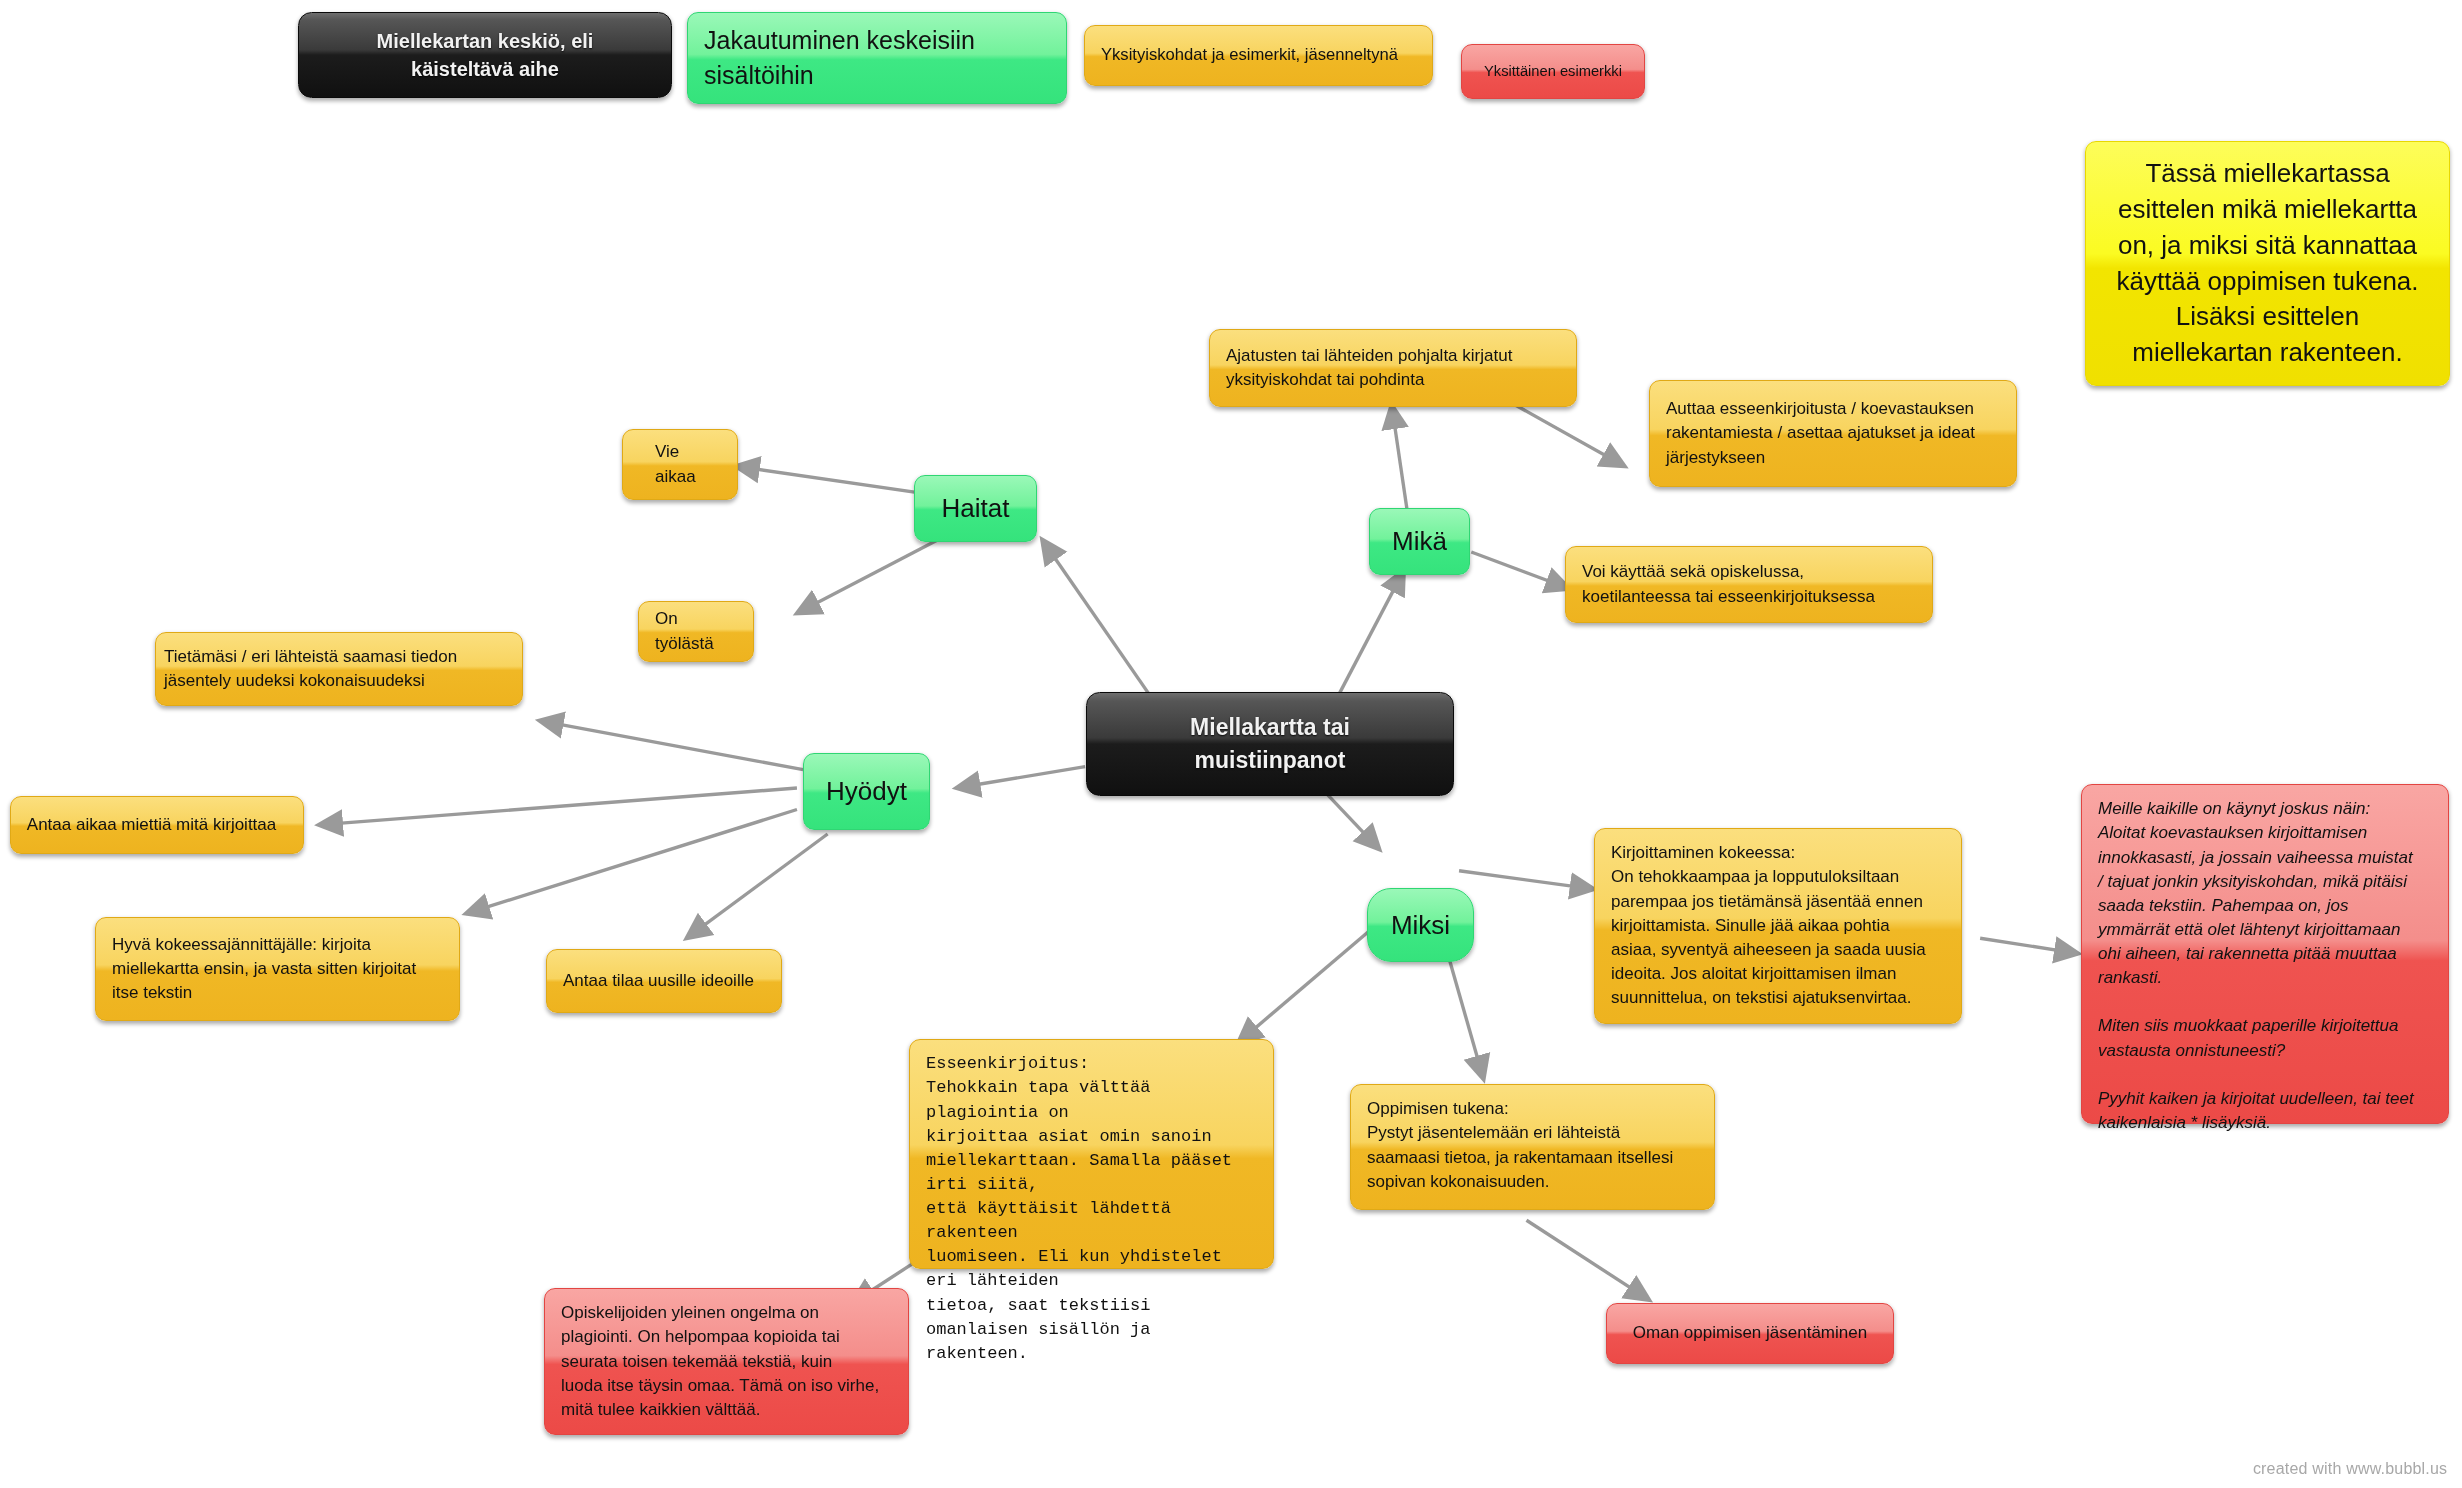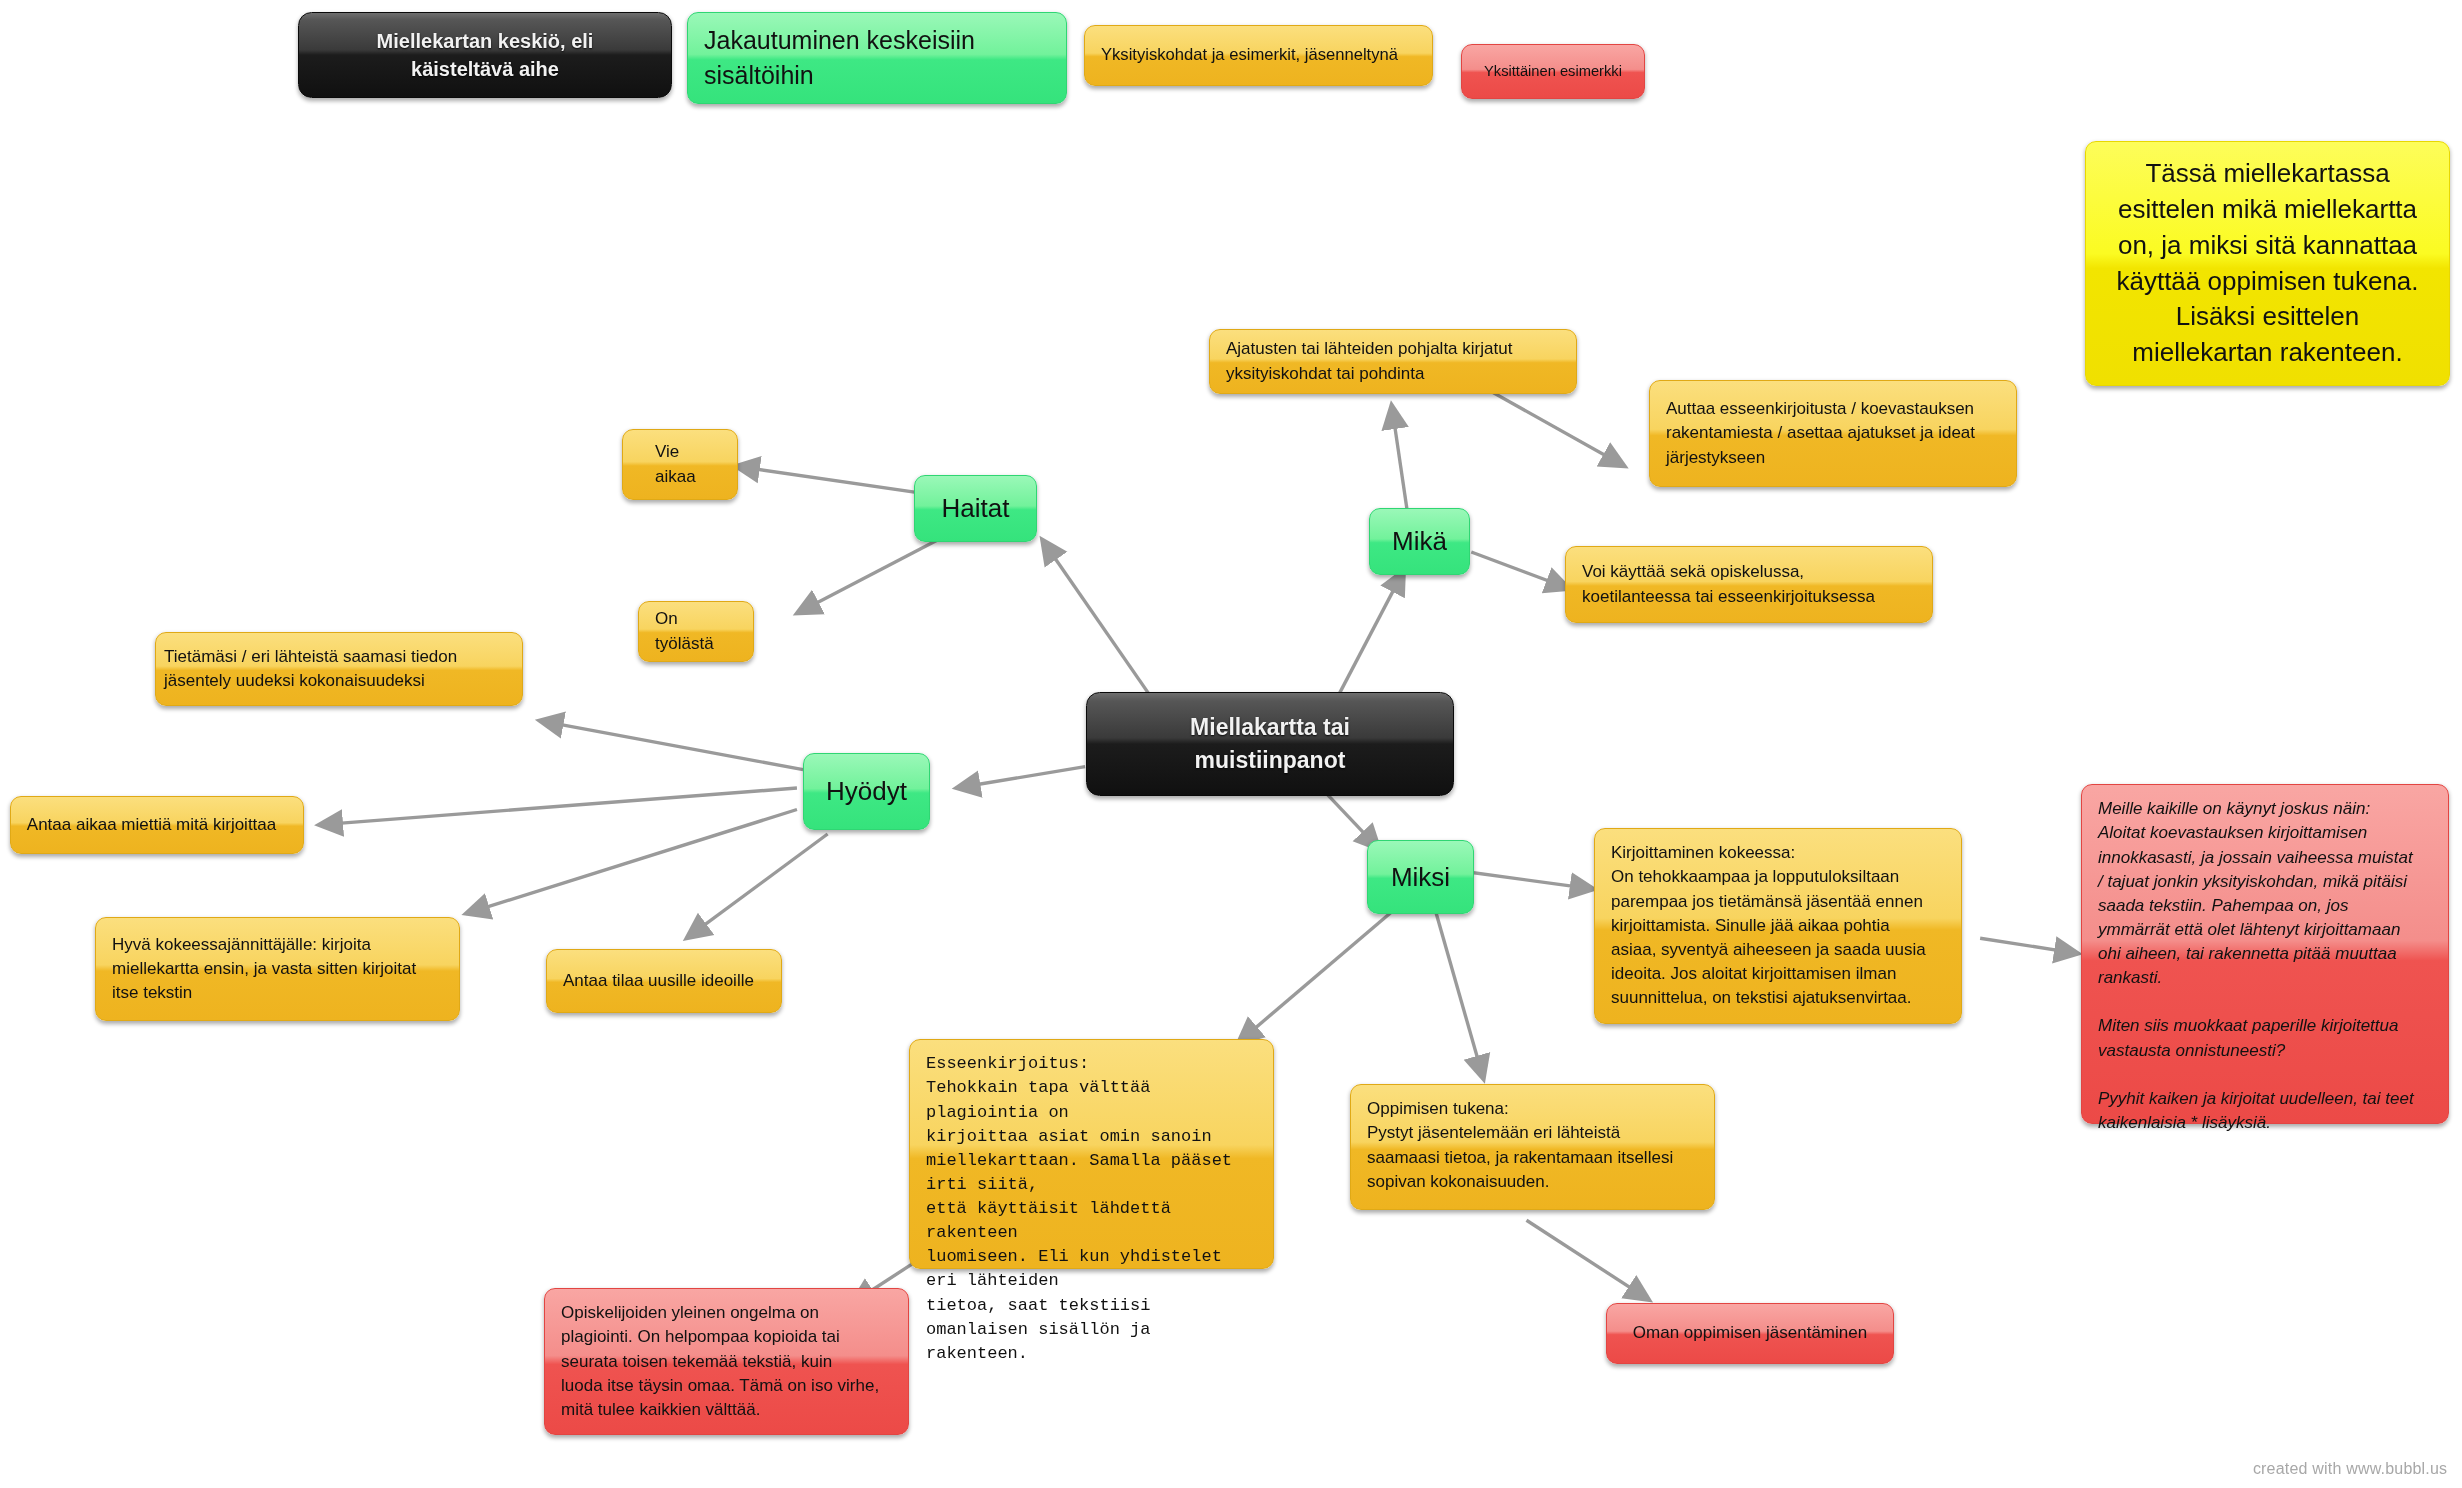--- a/index.html
+++ b/index.html
@@ -156,25 +156,25 @@
   </div>
 
   <div class="node n-green" style="left:914px; top:475px; width:123px; height:67px; font-size:26px;">
     <span class="txt">Haitat</span>
   </div>
 
   <div class="node n-green" style="left:803px; top:753px; width:127px; height:77px; font-size:26px;">
     <span class="txt">Hyödyt</span>
   </div>
 
-  <div class="node n-green" style="left:1367px; top:840px; width:107px; height:74px; font-size:26px;">
+  <div class="node n-green" style="left:1367px; top:888px; width:107px; height:74px; font-size:26px;border-radius:24px;">
     <span class="txt">Miksi</span>
   </div>
 
-  <div class="node n-yellow" style="left:1209px; top:329px; width:368px; height:65px; font-size:17px;">
+  <div class="node n-yellow" style="left:1209px; top:329px; width:368px; height:78px; font-size:17px;">
     <span class="txt">Ajatusten tai lähteiden pohjalta kirjatut
 yksityiskohdat tai pohdinta</span>
   </div>
 
   <div class="node n-yellow" style="left:1649px; top:380px; width:368px; height:107px; font-size:17px;">
     <span class="txt">Auttaa esseenkirjoitusta / koevastauksen
 rakentamiesta / asettaa ajatukset ja ideat
 järjestykseen</span>
   </div>
 

